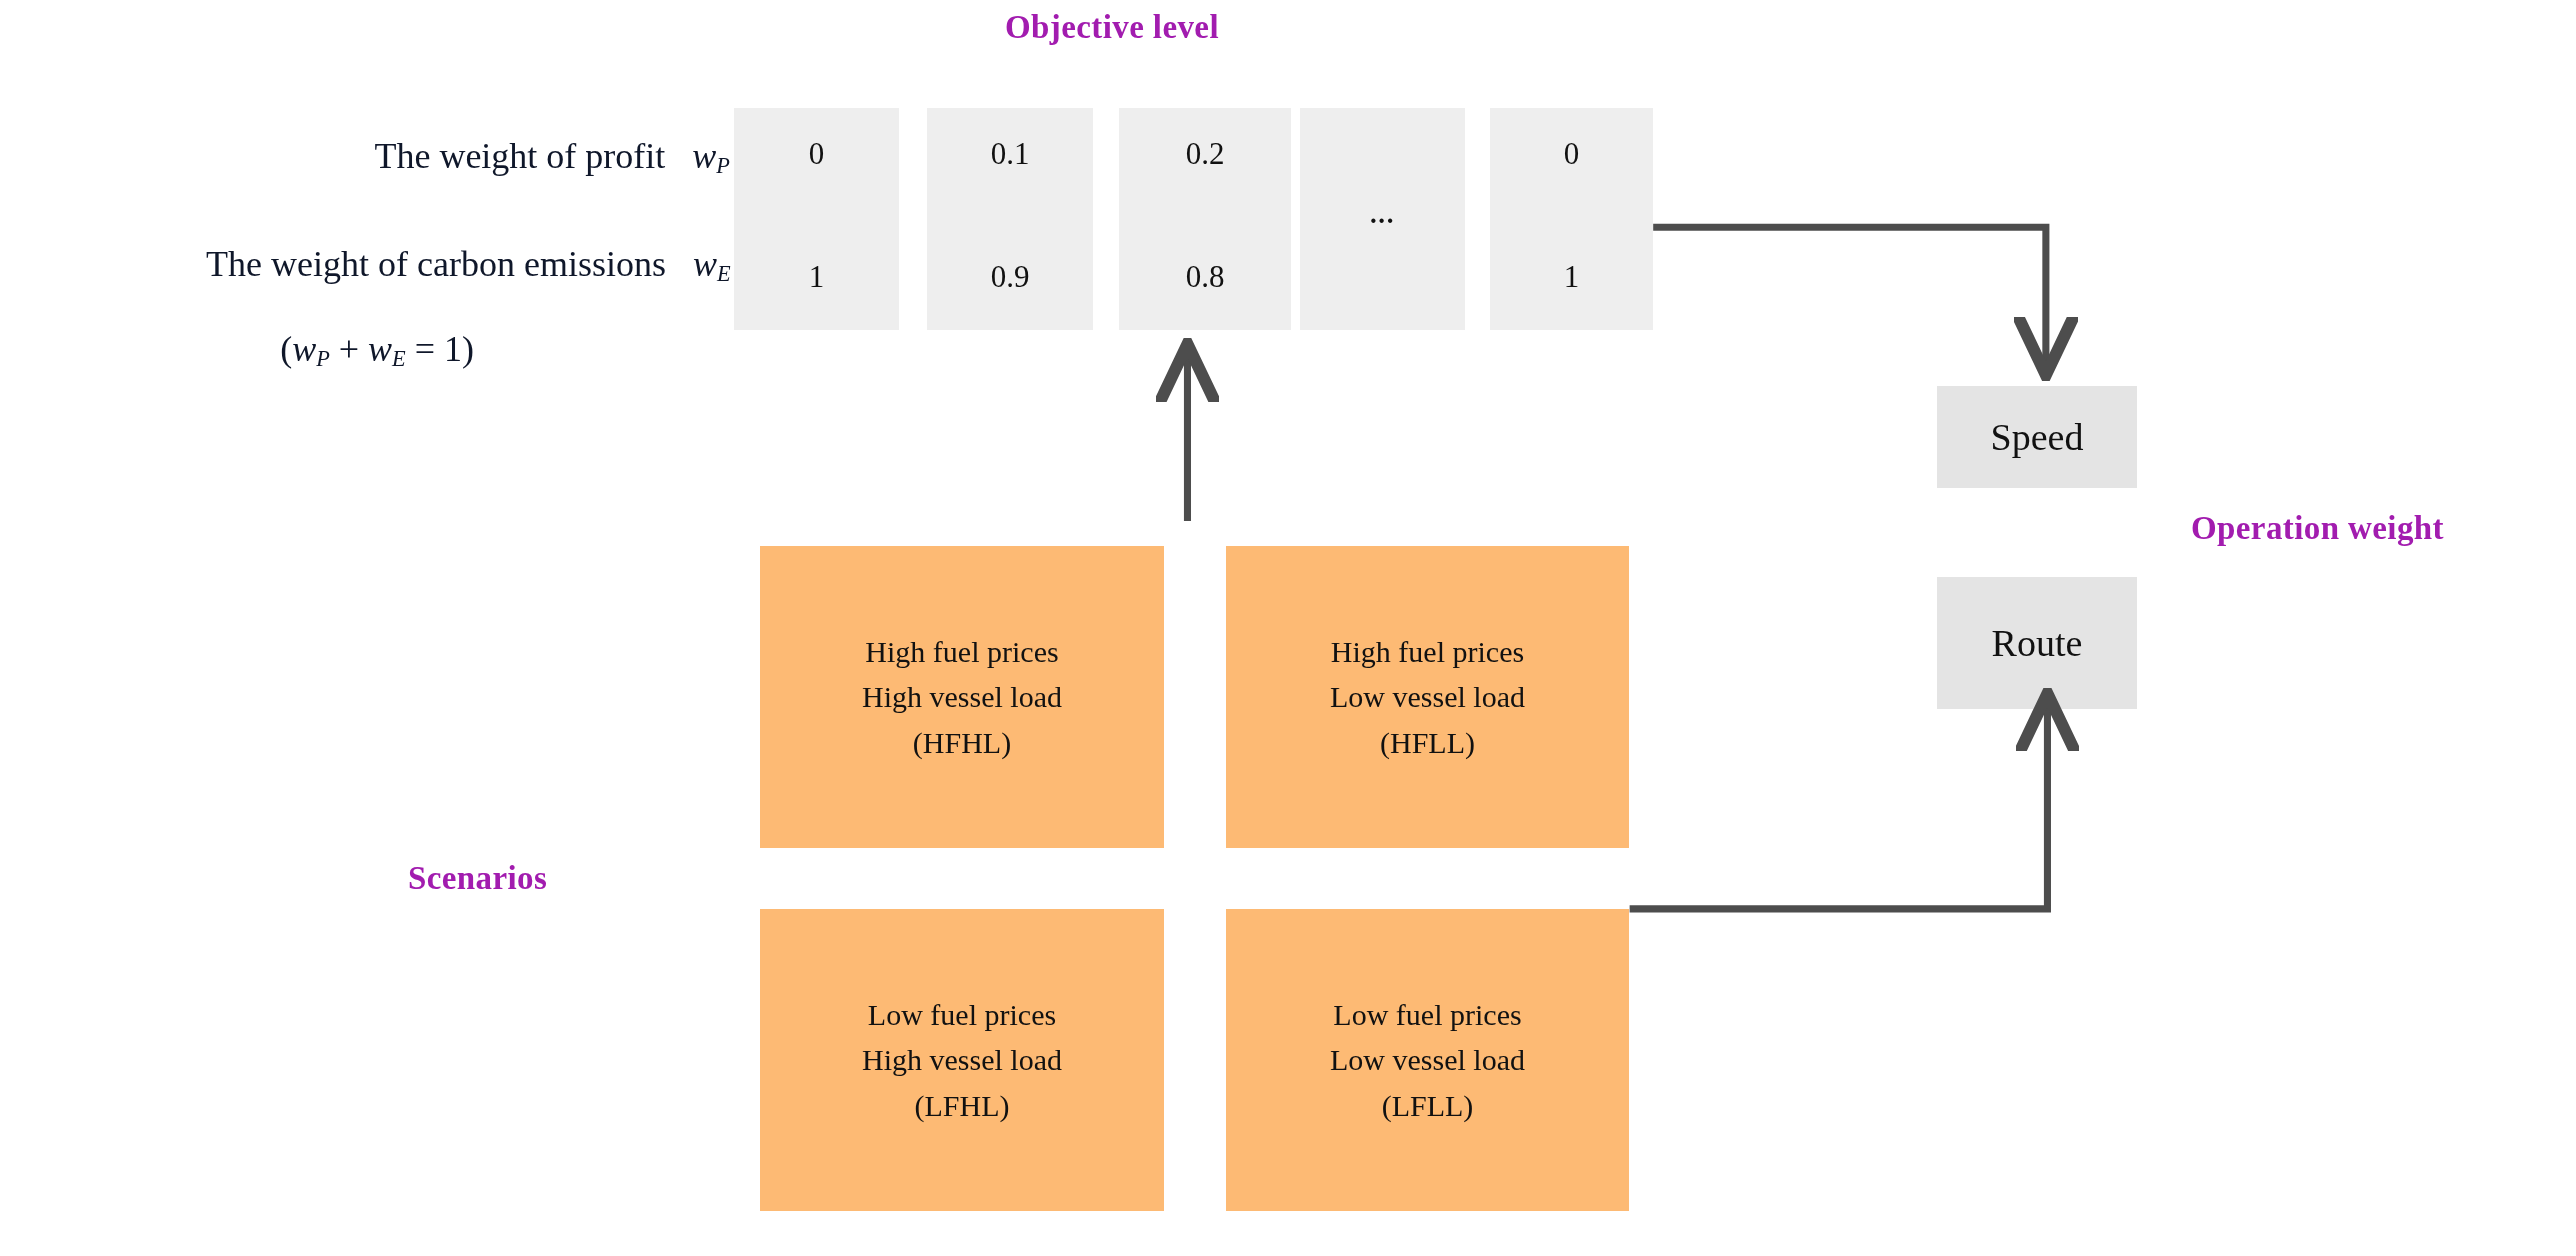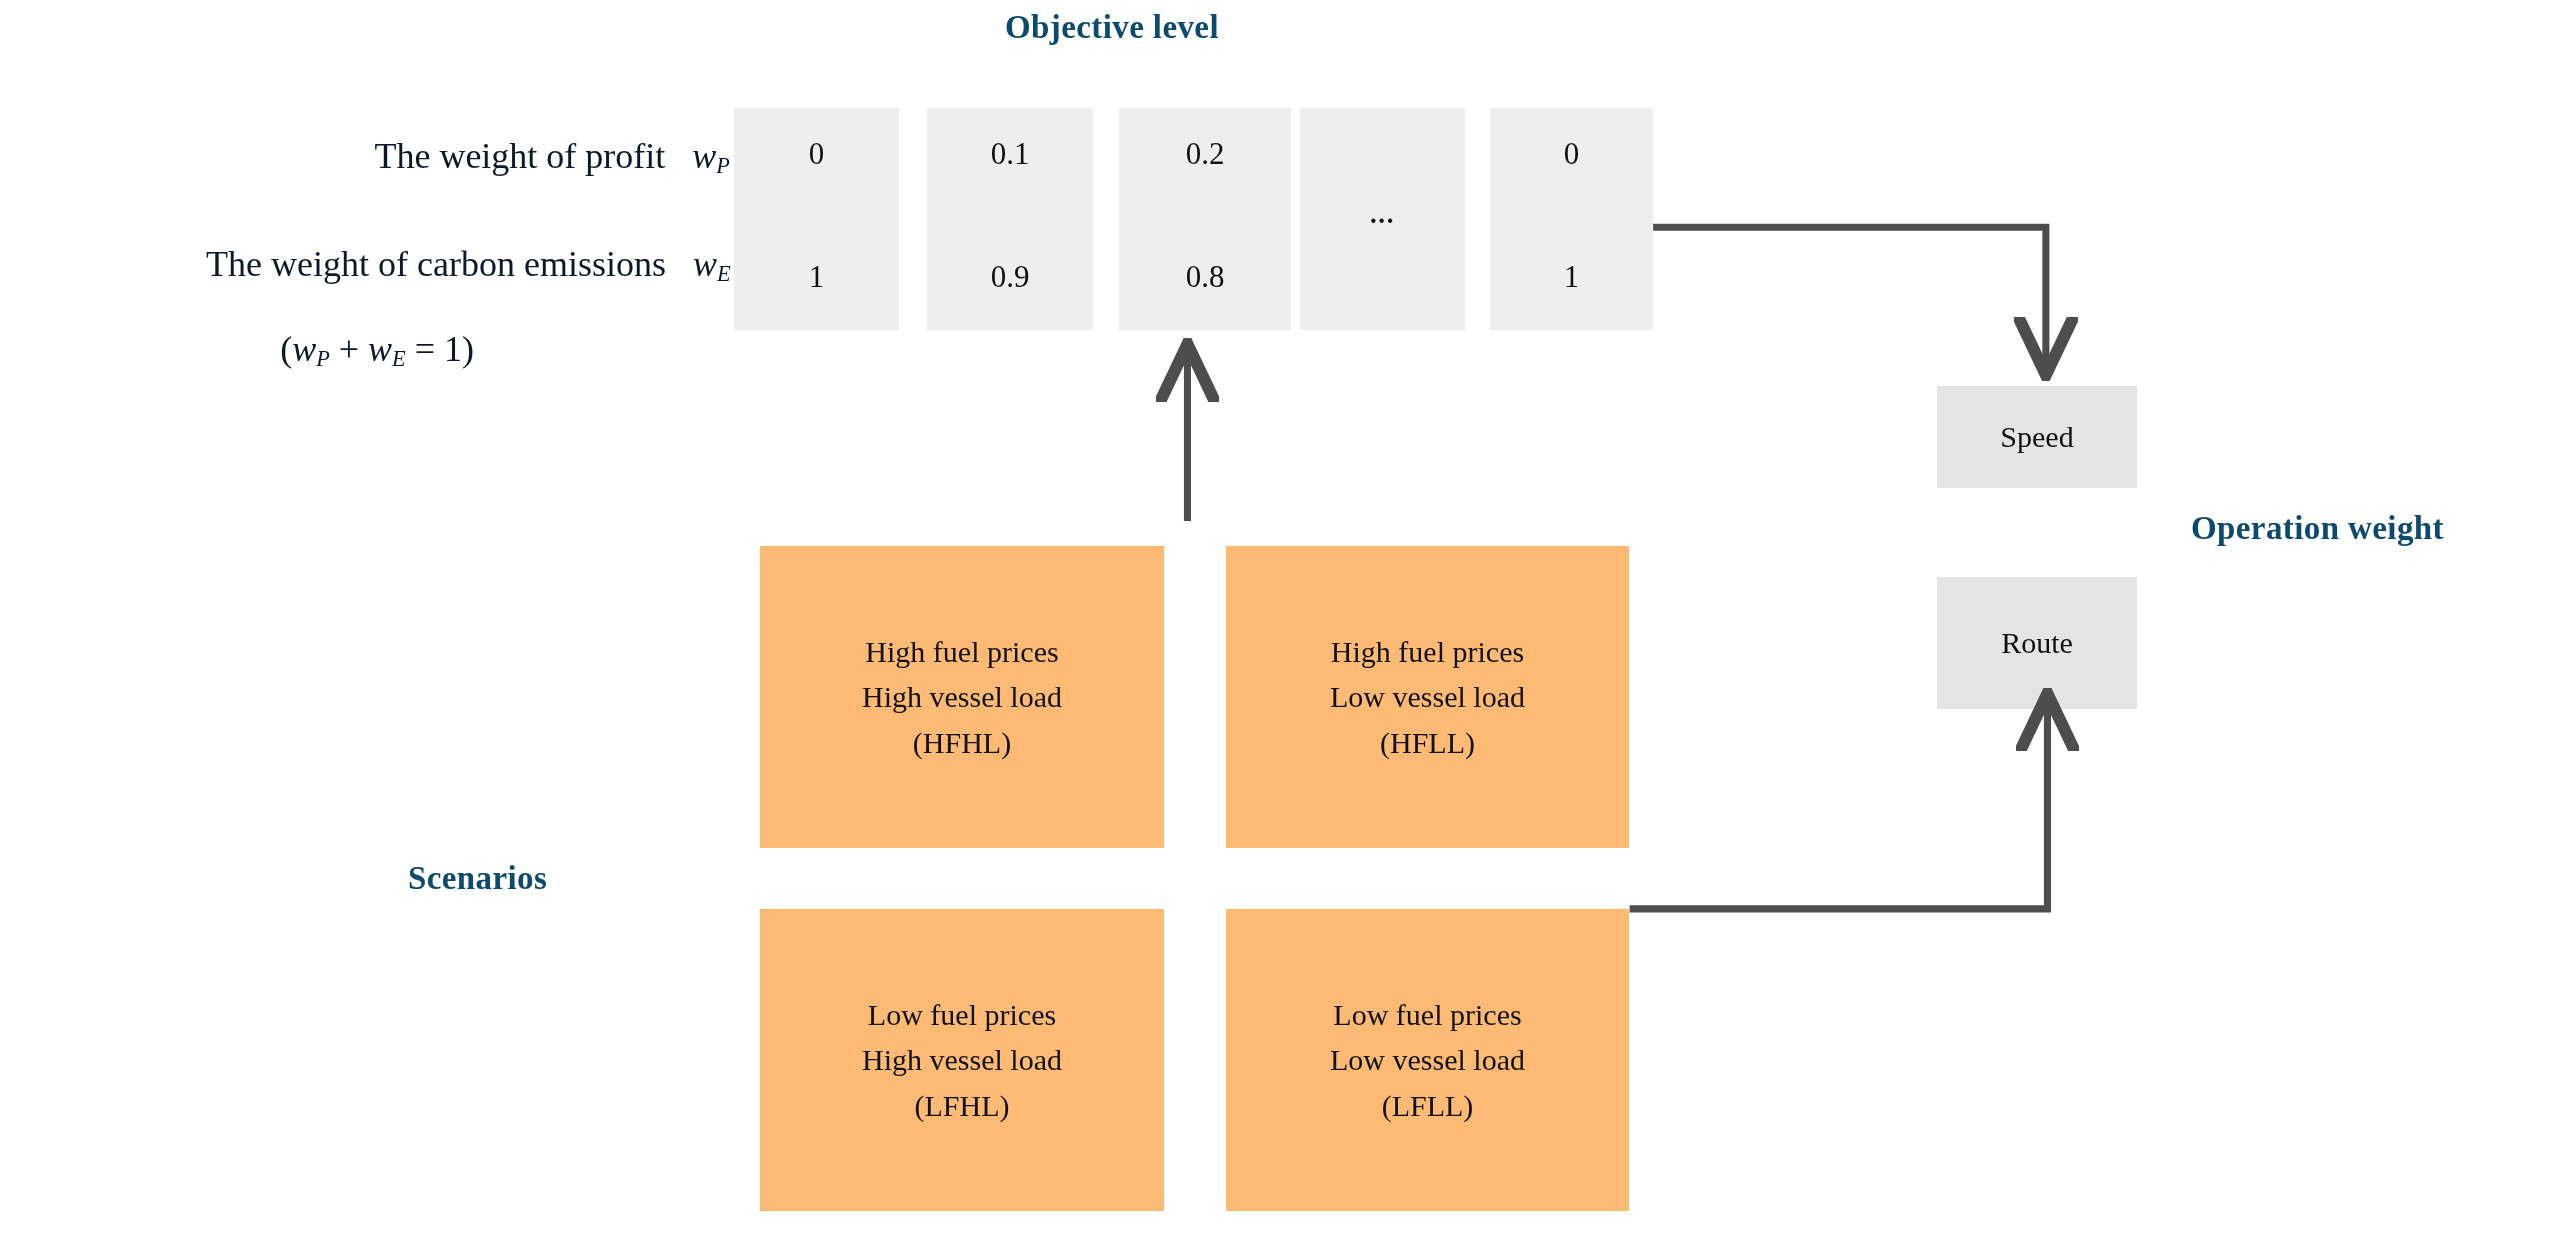--- a/index.html
+++ b/index.html
@@ -17,21 +17,21 @@
     overflow: hidden;
   }
 
   
   .hdr {
     position: absolute;
     font-weight: bold;
     font-size: 33px;
     letter-spacing: 0.4px;
     white-space: nowrap;
-    color: #0c4a6e;
+    color: #a21caf;
   }
   .rowlabel {
     position: absolute;
     font-size: 36px;
     white-space: nowrap;
     text-align: right;
     color: #0f172a;
   }
   .mathi {
     font-style: italic;
@@ -74,21 +74,21 @@
     line-height: 1.52;
     color: #111;
   }
   .opbox {
     position: absolute;
     background: #e4e4e4;
     box-sizing: border-box;
     display: flex;
     align-items: center;
     justify-content: center;
-    font-size: 30px;
+    font-size: 38px;
     color: #111;
   }
 
   
   .conn {
     position: absolute;
     left: 0;
     top: 0;
     width: 2576px;
     height: 1257px;

